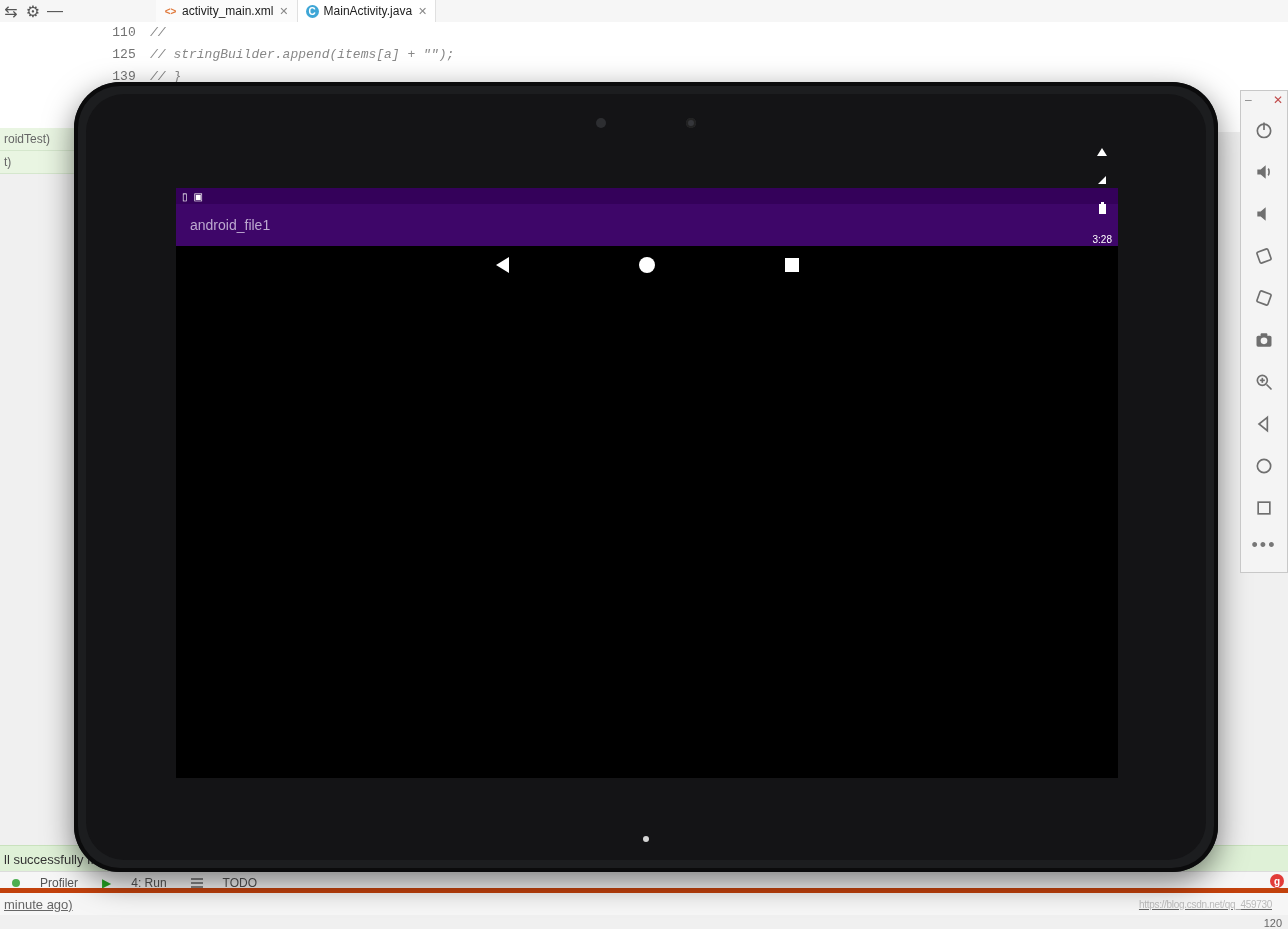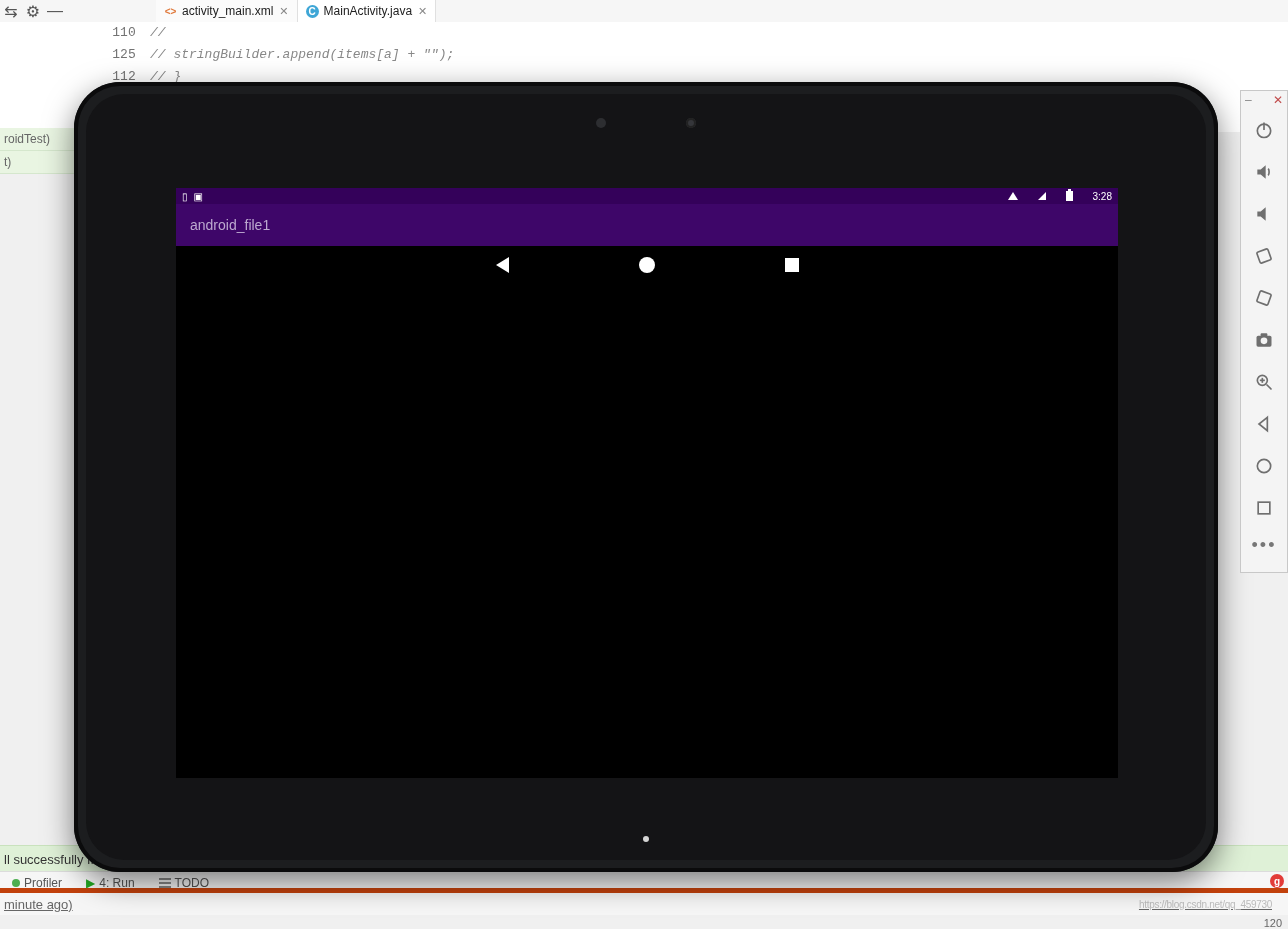--- a/index.html
+++ b/index.html
@@ -18,21 +18,21 @@
   .lnums{width:40px;text-align:center;padding-right:6px;color:#737373;line-height:22px;}
   .clines{flex:1;line-height:22px;}
   .cl-partial{color:#888;font-style:italic;}
   
   .nav-left{position:absolute;left:0;top:128px;width:88px;font-size:12px;color:#666;}
   .nav-left .item{padding:4px 4px;background:#e9f5e2;border-bottom:1px solid #d5e7cd;}
   
   .build-bar{position:absolute;left:0;right:0;bottom:57px;height:26px;background:#dff1d7;color:#333;font-size:13px;display:flex;align-items:center;padding-left:4px;border-top:1px solid #c9e2bd;}
   
   .bottom-tabs{position:absolute;left:0;right:0;bottom:36px;height:21px;background:#f6f6f6;border-top:1px solid #dcdcdc;display:flex;align-items:center;font-size:12px;color:#555;}
-  .bottom-tabs .bt{padding:0 12px;display:flex;align-items:center;gap:4px;}
+  .bottom-tabs .bt{padding:0 12px;display:flex;align-items:center;gap:20px;}
   .green-dot{width:8px;height:8px;border-radius:50%;background:#4caf50;display:inline-block;}
   .list-ico{display:inline-block;width:12px;height:10px;}
   .list-ico::before{content:"";display:block;width:12px;height:2px;background:#888;box-shadow:0 4px 0 #888,0 8px 0 #888;}
   
   .status-bar{position:absolute;left:0;right:0;bottom:14px;height:22px;background:#f6f6f6;border-top:5px solid #c2410c;font-size:13px;color:#666;display:flex;align-items:center;padding-left:4px;text-decoration:underline;}
   .status-bar .right{margin-left:auto;margin-right:16px;color:#bbb;font-size:10px;letter-spacing:-0.3px;}
   .red-badge{position:absolute;right:4px;bottom:41px;width:14px;height:14px;border-radius:50%;background:#e23c39;color:#fff;font-size:10px;font-weight:bold;display:flex;align-items:center;justify-content:center;}
   
   .emu-toolbar{position:absolute;right:0;top:90px;width:46px;background:#f4f4f4;border:1px solid #c8c8c8;padding-bottom:10px;}
   .emu-toolbar .titlebar{height:18px;display:flex;justify-content:space-between;align-items:center;padding:0 4px;color:#888;font-size:12px;}
@@ -45,21 +45,21 @@
   .tablet-body{position:absolute;inset:0;background:#1c1d1f;border-radius:46px;box-shadow:inset 0 0 0 4px #0b0b0c, 0 10px 30px rgba(0,0,0,0.5);}
   .tablet-edge{position:absolute;left:12px;top:12px;right:12px;bottom:12px;border-radius:38px;background:#141416;}
   .speaker-row{position:absolute;top:36px;left:0;right:0;display:flex;justify-content:center;gap:80px;}
   .speaker-row .dot{width:10px;height:10px;border-radius:50%;background:#2d2e31;}
   .speaker-row .dot.cam{background:#35363a;box-shadow:0 0 0 2px #222 inset;}
   .home-dot{position:absolute;left:50%;bottom:30px;width:6px;height:6px;border-radius:50%;background:#d5d5d5;transform:translateX(-50%);}
   
   .screen{position:absolute;left:102px;top:106px;width:942px;height:590px;background:#000;}
   .android-status{height:16px;background:#34015a;display:flex;align-items:center;color:#fff;font-size:10px;padding:0 6px;}
   .android-status .s-icons{display:flex;gap:6px;}
-  .android-status .s-right{margin-left:auto;display:flex;align-items:center;gap:20px;}
+  .android-status .s-right{margin-left:auto;display:flex;align-items:center;gap:20px;flex-direction:column;}
   .wifi-tri{width:0;height:0;border-left:5px solid transparent;border-right:5px solid transparent;border-bottom:8px solid #fff;}
   .sig-tri{width:0;height:0;border-left:8px solid transparent;border-bottom:8px solid #fff;}
   .batt{width:7px;height:10px;background:#fff;position:relative;}
   .batt::before{content:"";position:absolute;top:-2px;left:2px;width:3px;height:2px;background:#fff;}
   .app-bar{height:42px;background:#3e0669;color:#bda9d0;font-size:14px;display:flex;align-items:center;padding-left:14px;}
   .app-content{position:relative;height:494px;background:#7d7d7d;}
   .navbar{height:38px;background:#000;display:flex;align-items:center;justify-content:center;gap:130px;}
   .nav-tri{width:0;height:0;border-top:8px solid transparent;border-bottom:8px solid transparent;border-right:13px solid #fff;}
   .nav-circ{width:16px;height:16px;border-radius:50%;background:#fff;}
   .nav-sq{width:14px;height:14px;background:#fff;}
@@ -94,21 +94,21 @@
       <span class="close">✕</span>
     </div>
   </div>
 </div>
 
 <div class="code-area">
   <div class="gutter-stub"></div>
   <div class="lnums">
     <div>110</div>
     <div>125</div>
-    <div>112</div>
+    <div>139</div>
     <div>113</div>
   </div>
   <div class="clines">
     <div class="cl-partial">//</div>
     <div class="cl-partial">//                    stringBuilder.append(items[a] + "");</div>
     <div class="cl-partial">//                }</div>
     <div class="cl-partial"></div>
   </div>
   <div style="position:absolute;right:70px;top:106px;color:#bbb;font-style:italic;font-size:13px;">t.L</div>
 </div>

